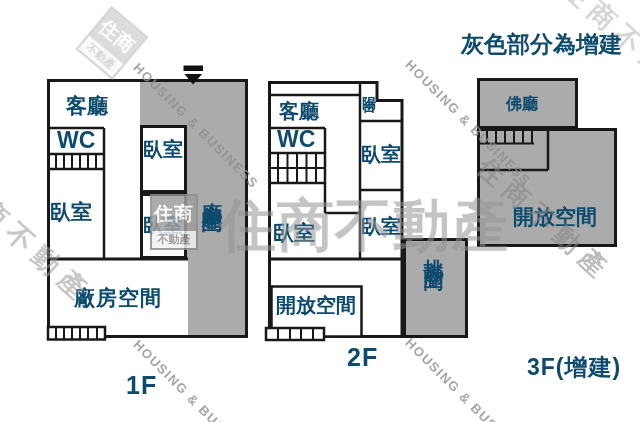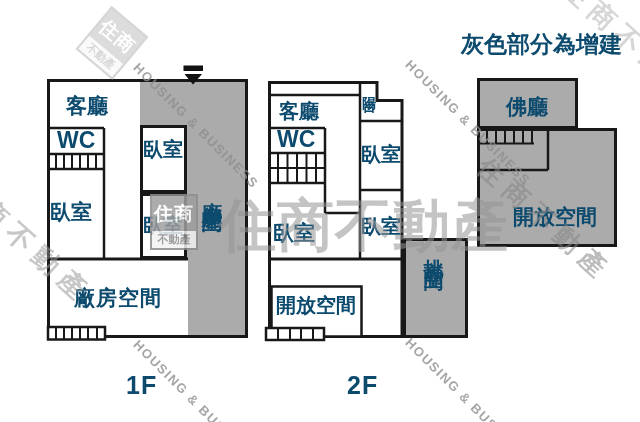--- a/index.html
+++ b/index.html
@@ -150,25 +150,26 @@
   <div class="lbl floor-label" style="left:126px;top:356px;margin-top:16px;">1F</div>
 
   <div class="lbl" style="left:279px;top:101px;font-size:20px;">客廳</div>
   <div class="lbl vtext" style="left:362px;top:85px;font-size:14px;letter-spacing:2px;">陽台</div>
   <div class="lbl" style="left:277px;top:127px;font-size:23px;">WC</div>
   <div class="lbl" style="left:361px;top:144px;font-size:20px;">臥室</div>
   <div class="lbl" style="left:361px;top:216px;font-size:20px;">臥室</div>
   <div class="lbl" style="left:273px;top:222px;font-size:21px;">臥室</div>
   <div class="lbl" style="left:276px;top:295px;font-size:20px;">開放空間</div>
   <div class="lbl vtext" style="left:423px;top:243px;font-size:20px;">挑高空間</div>
-  <div class="lbl floor-label" style="left:347px;top:372px;text-align:right;">2F</div>
+  <div class="lbl floor-label" style="left:347px;top:344px;text-align:right;">2F</div>
 
   <div class="lbl" style="left:461px;top:32px;font-size:23px;font-weight:700;">灰色部分為增建</div>
-  <div class="lbl" style="left:506px;top:96px;font-size:21px;">佛廳</div>
+  <div class="lbl" style="left:506px;top:96px;font-size:16px;">佛廳</div>
   <div class="lbl" style="left:513px;top:206px;font-size:21px;">開放空間</div>
+  <div class="lbl floor-label" style="left:527px;top:355px;font-size:23px;">3F(增建)</div>
 
   <div class="wm logo-rot" style="left:88px;top:15px;">
     <div class="logo-box">
       <span class="logo-main">住商</span>
       <span class="logo-sub">不動產</span>
     </div>
   </div>
 
   <div class="wm wm-en" style="left:141px;top:60px;">HOUSING &amp; BUSINESS</div>
   <div class="wm wm-en" style="left:413px;top:57px;">HOUSING &amp; BUSINESS</div>

